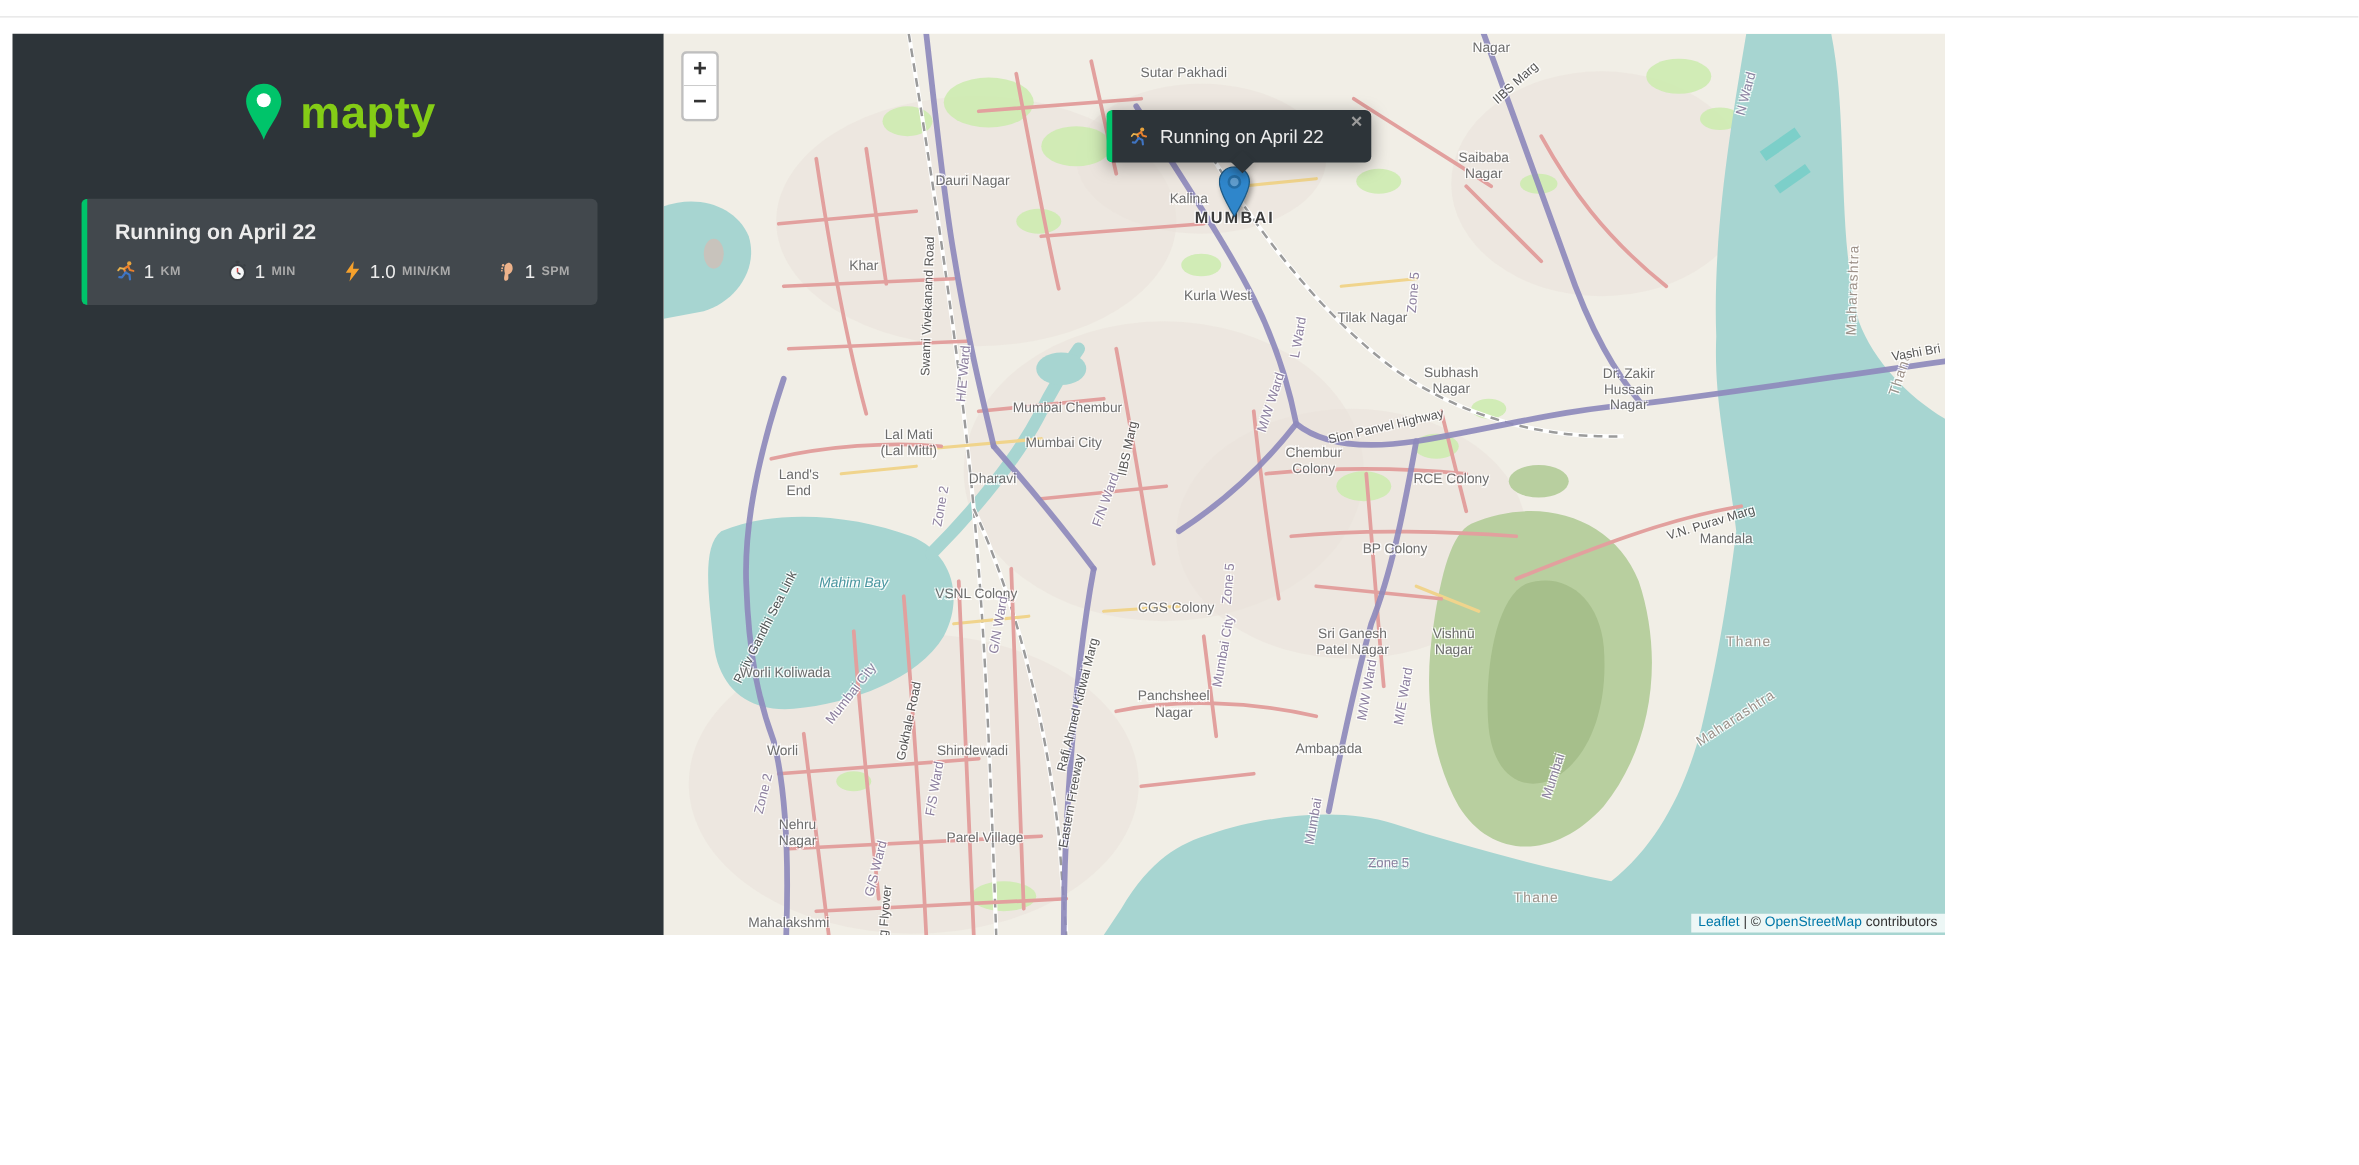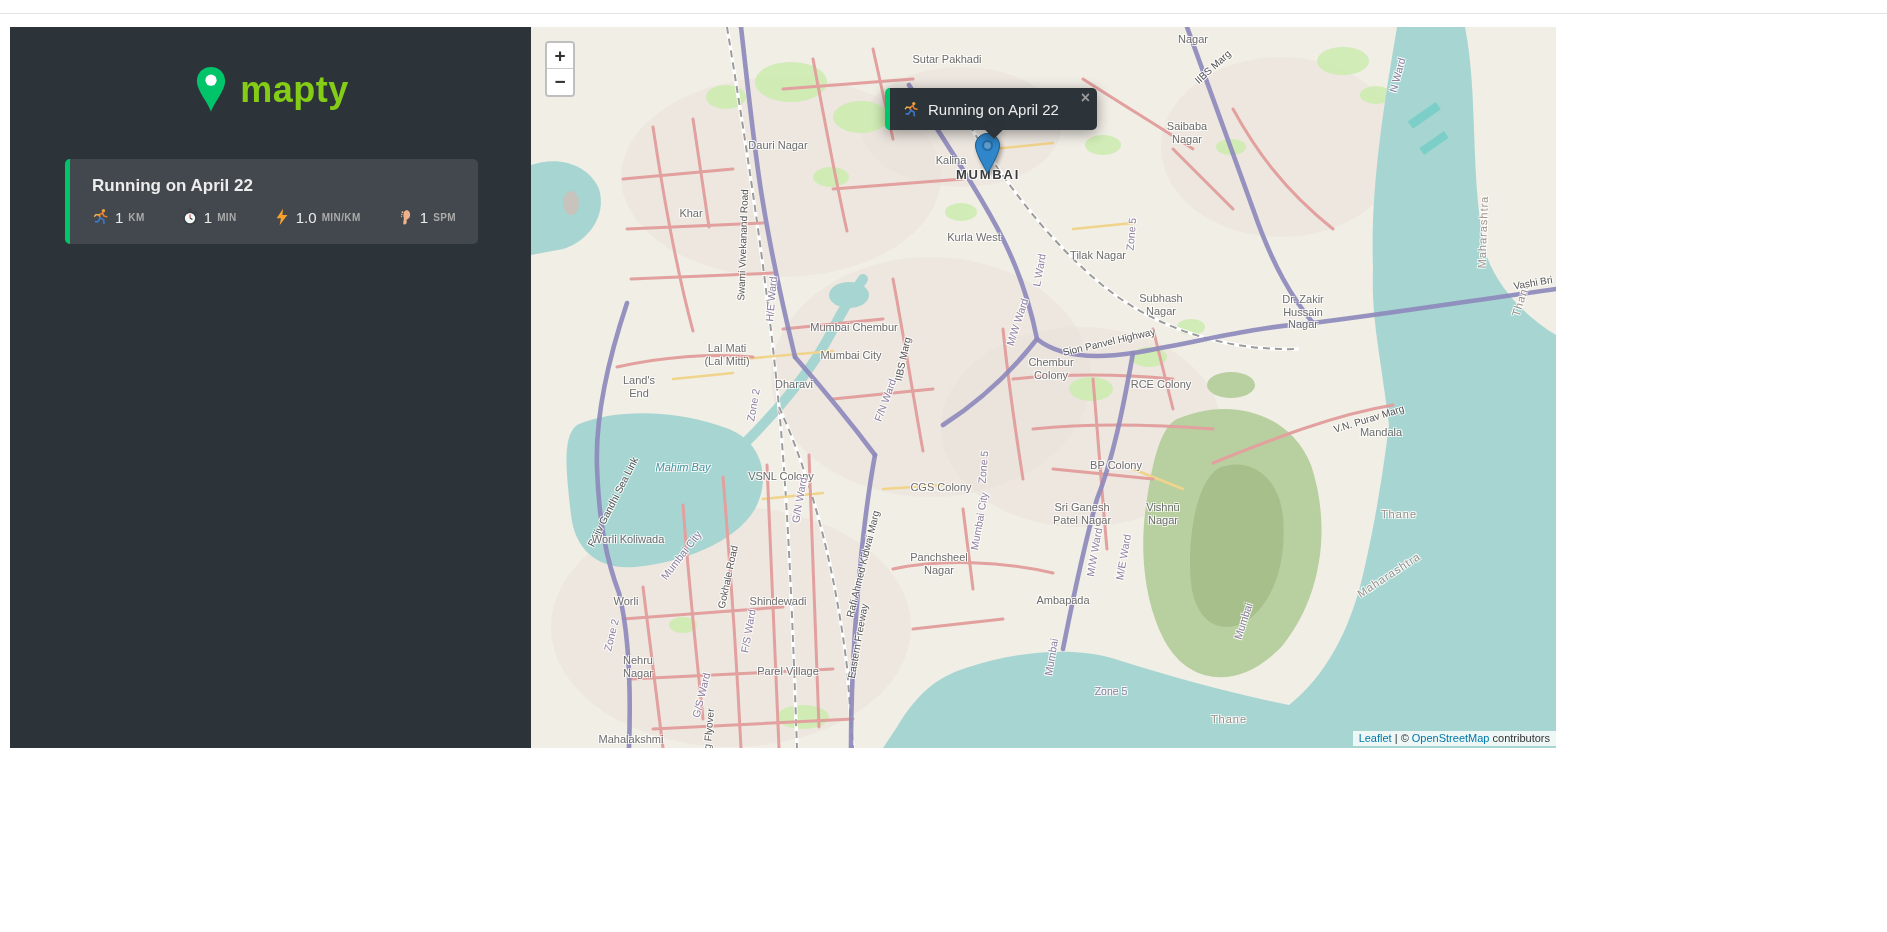--- a/index.html
+++ b/index.html
@@ -264,21 +264,21 @@
           <span class="lbl road" style="left: 578px; top: 315px; transform: translate(-50%, -50%) rotate(-13deg);">Sion Panvel Highway</span>
           <span class="lbl ward" style="left: 486px; top: 295px; transform: translate(-50%, -50%) rotate(-72deg);">M/W Ward</span>
           <span class="lbl place" style="left: 520px; top: 342px; transform: translate(-50%, -50%);">Chembur
 Colony</span>
           <span class="lbl place" style="left: 630px; top: 357px; transform: translate(-50%, -50%);">RCE Colony</span>
           <span class="lbl place" style="left: 108px; top: 360px; transform: translate(-50%, -50%);">Land's
 End</span>
           <span class="lbl ward" style="left: 222px; top: 378px; transform: translate(-50%, -50%) rotate(-80deg);">Zone 2</span>
           <span class="lbl place" style="left: 263px; top: 357px; transform: translate(-50%, -50%);">Dharavi</span>
           <span class="lbl ward" style="left: 354px; top: 373px; transform: translate(-50%, -50%) rotate(-70deg);">F/N Ward</span>
-          <span class="lbl place" style="left: 585px; top: 438px; transform: translate(-50%, -50%);">BP Colony</span>
+          <span class="lbl place" style="left: 585px; top: 413px; transform: translate(-50%, -50%);">BP Colony</span>
           <span class="lbl road" style="left: 838px; top: 392px; transform: translate(-50%, -50%) rotate(-17deg);">V.N. Purav Marg</span>
           <span class="lbl place" style="left: 850px; top: 405px; transform: translate(-50%, -50%);">Mandala</span>
           <span class="lbl water" style="left: 152px; top: 440px; transform: translate(-50%, -50%);">Mahim Bay</span>
           <span class="lbl place" style="left: 250px; top: 449px; transform: translate(-50%, -50%); text-align: center;">VSNL Colony</span>
           <span class="lbl ward" style="left: 268px; top: 473px; transform: translate(-50%, -50%) rotate(-80deg);">G/N Ward</span>
           <span class="lbl place" style="left: 410px; top: 460px; transform: translate(-50%, -50%);">CGS Colony</span>
           <span class="lbl ward" style="left: 452px; top: 440px; transform: translate(-50%, -50%) rotate(-85deg);">Zone 5</span>
           <span class="lbl ward" style="left: 448px; top: 494px; transform: translate(-50%, -50%) rotate(-80deg);">Mumbai City</span>
           <span class="lbl place" style="left: 533px; top: 487px; transform: translate(-50%, -50%); margin-left: 18px;">Sri Ganesh
 Patel Nagar</span>

